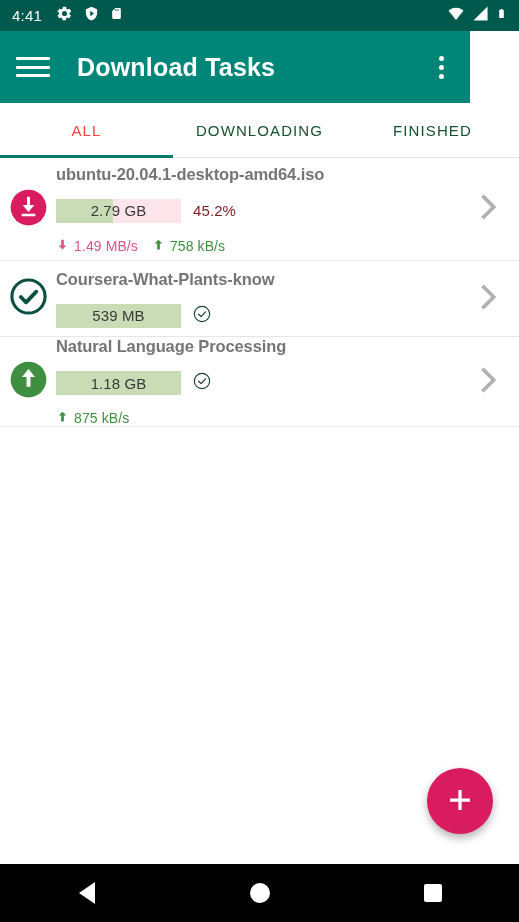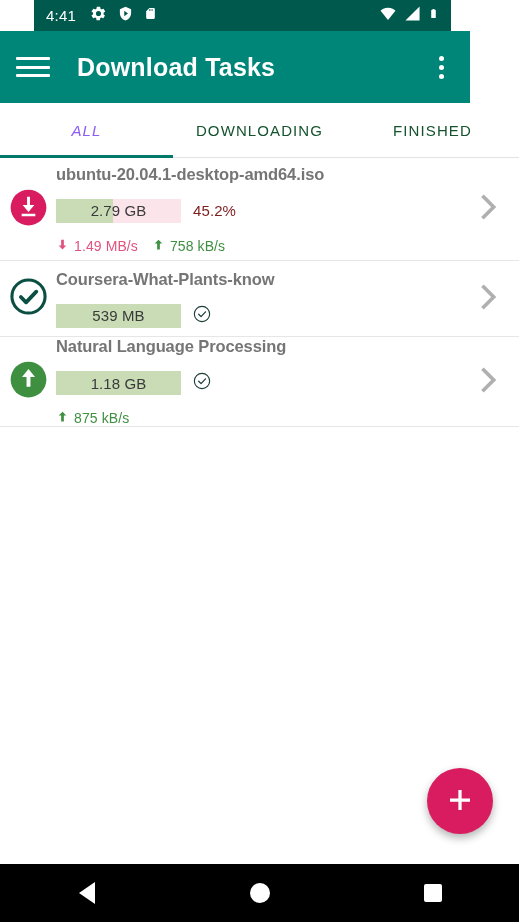--- a/index.html
+++ b/index.html
@@ -18,28 +18,27 @@
     position: relative;
     width: 519px;
     height: 922px;
     background: #ffffff;
   }
 
   
   .status-bar {
     position: absolute;
     top: 0; left: 0;
-    width: 417px;
+    width: 519px;
     height: 31px;
     background: #00594d;
     display: flex;
     align-items: center;
     padding: 0 12px;
     box-sizing: border-box;
-    margin-left: 34px;
   }
   .status-time {
     color: #ffffff;
     font-size: 15px;
     font-weight: 400;
     letter-spacing: 0.2px;
     margin-right: 14px;
   }
   .status-left-icons {
     display: flex;
@@ -125,21 +124,21 @@
     display: flex;
     align-items: center;
     justify-content: center;
     font-size: 15px;
     letter-spacing: 1.1px;
     color: #14532d;
     cursor: pointer;
     position: relative;
     user-select: none;
   }
-  .tab.active { color: #8b5cf6; font-style: italic; }
+  .tab.active { color: #ef4444; }
   .tab-indicator {
     position: absolute;
     left: 0;
     top: 155px;
     width: 173px;
     height: 3px;
     background: #00796b;
   }
   .tab-bottom-line {
     position: absolute;

